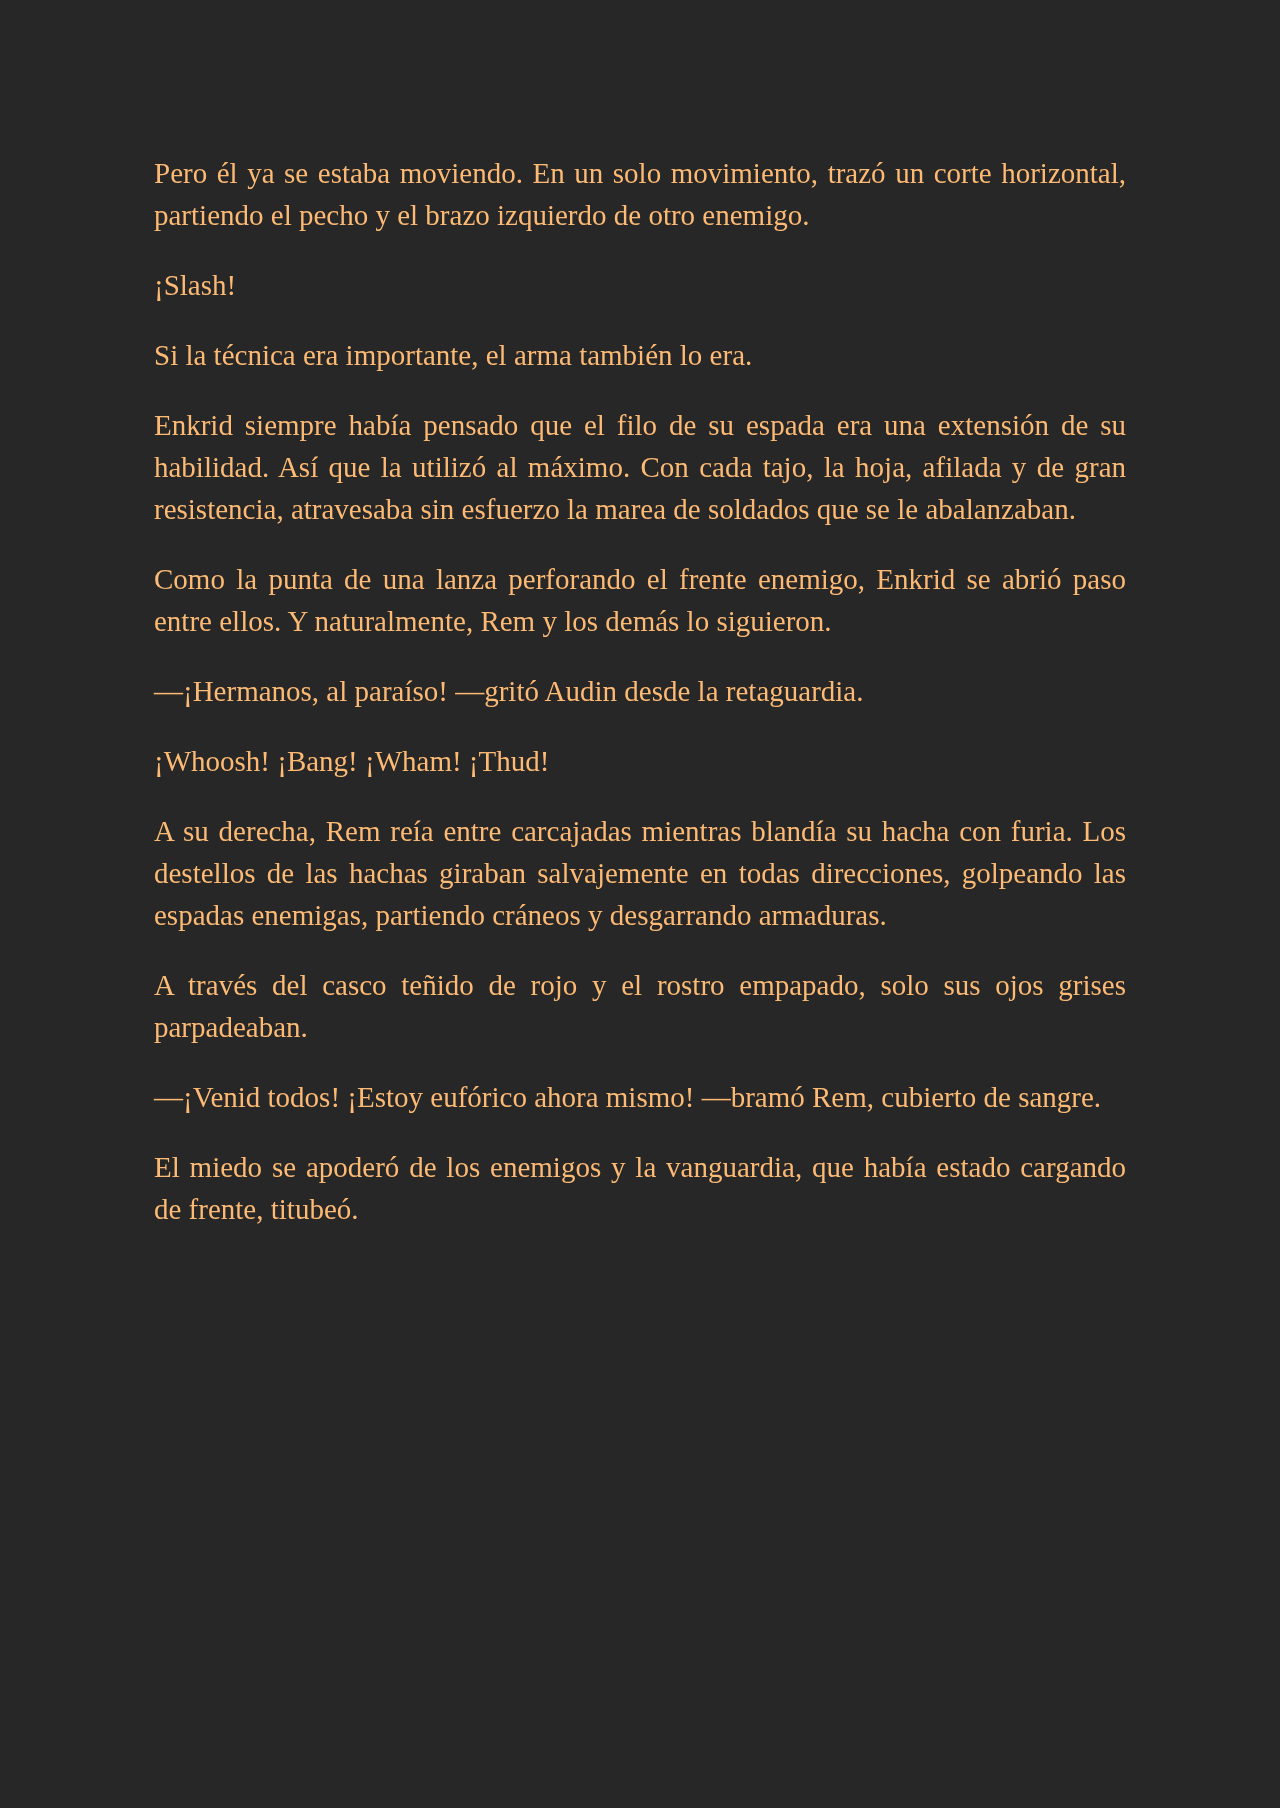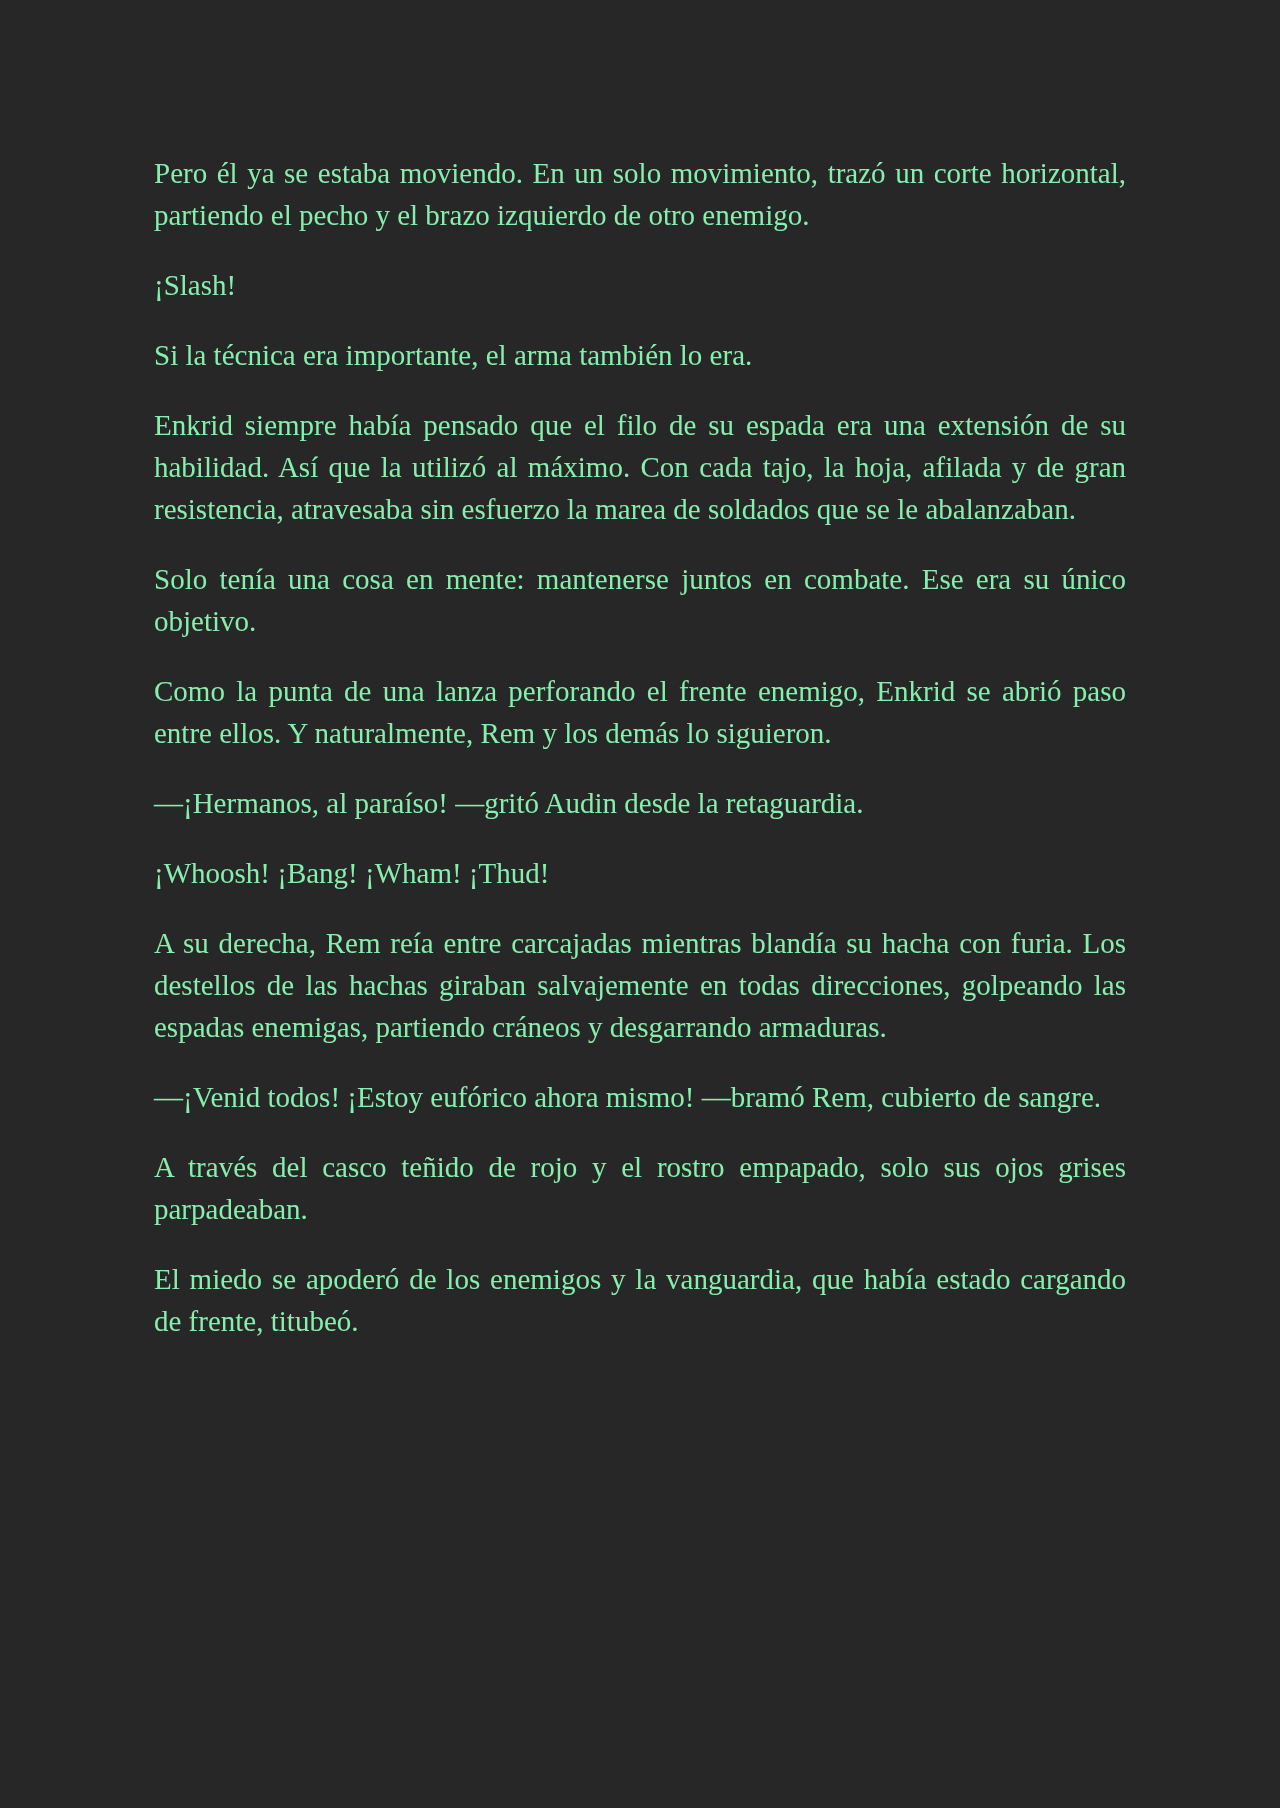--- a/index.html
+++ b/index.html
@@ -16,35 +16,34 @@
     box-sizing: border-box;
     width: 1280px;
     padding: 152px 154px 0 154px;
   }
   .reader p {
     margin: 0 0 28px 0;
     font-family: "Liberation Serif", "DejaVu Serif", serif;
     font-size: 29px;
     line-height: 42px;
     font-weight: normal;
-    color: #86efac;
+    color: #fdba74;
     text-align: justify;
     hyphens: none;
     letter-spacing: 0;
   }
 </style>
 </head>
 <body>
 
 <main class="reader">
   <p>Pero él ya se estaba moviendo. En un solo movimiento, trazó un corte horizontal, partiendo el pecho y el brazo izquierdo de otro enemigo.</p>
   <p>¡Slash!</p>
   <p>Si la técnica era importante, el arma también lo era.</p>
   <p>Enkrid siempre había pensado que el filo de su espada era una extensión de su habilidad. Así que la utilizó al máximo. Con cada tajo, la hoja, afilada y de gran resistencia, atravesaba sin esfuerzo la marea de soldados que se le abalanzaban.</p>
-  <p>Solo tenía una cosa en mente: mantenerse juntos en combate. Ese era su único objetivo.</p>
   <p>Como la punta de una lanza perforando el frente enemigo, Enkrid se abrió paso entre ellos. Y naturalmente, Rem y los demás lo siguieron.</p>
   <p>—¡Hermanos, al paraíso! —gritó Audin desde la retaguardia.</p>
   <p>¡Whoosh! ¡Bang! ¡Wham! ¡Thud!</p>
   <p>A su derecha, Rem reía entre carcajadas mientras blandía su hacha con furia. Los destellos de las hachas giraban salvajemente en todas direcciones, golpeando las espadas enemigas, partiendo cráneos y desgarrando armaduras.</p>
+  <p>A través del casco teñido de rojo y el rostro empapado, solo sus ojos grises parpadeaban.</p>
   <p>—¡Venid todos! ¡Estoy eufórico ahora mismo! —bramó Rem, cubierto de sangre.</p>
-  <p>A través del casco teñido de rojo y el rostro empapado, solo sus ojos grises parpadeaban.</p>
   <p>El miedo se apoderó de los enemigos y la vanguardia, que había estado cargando de frente, titubeó.</p>
 </main>
 
 </body></html>

